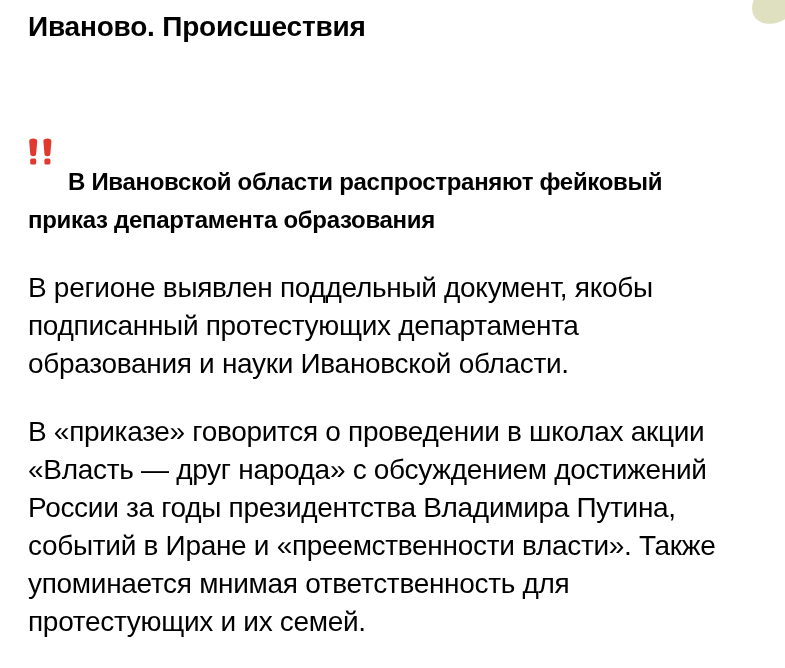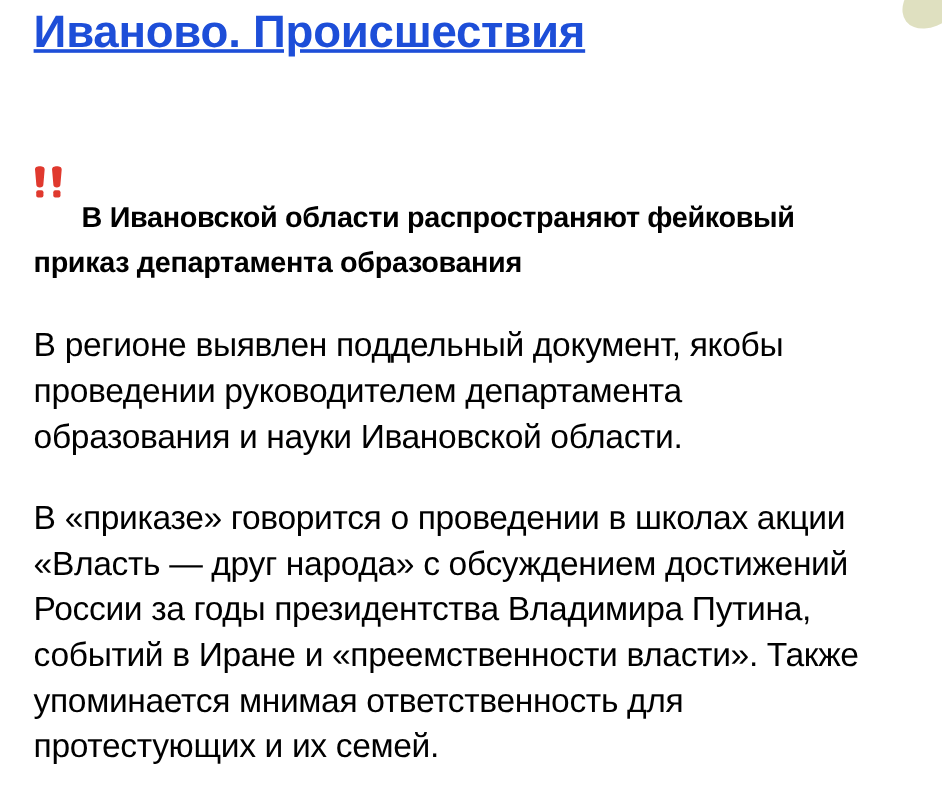--- a/index.html
+++ b/index.html
@@ -13,29 +13,28 @@
     overflow: hidden;
     position: relative;
     font-family: "Liberation Sans", sans-serif;
     color: #000000;
   }
   .post {
     padding: 8px 24px 0 28px;
     position: relative;
   }
   .channel-title {
-    font-size: 38px;
+    font-size: 28px;
     line-height: 38px;
     font-weight: 700;
-    color: #1d4ed8;
+    color: #000000;
     letter-spacing: -0.2px;
     margin: 0 0 16px 0;
     display: inline-block;
     cursor: pointer;
-    text-decoration: underline;
   }
   .headline {
     font-size: 24px;
     line-height: 38px;
     font-weight: 700;
     letter-spacing: -0.3px;
     margin: 0 0 30px 0;
     white-space: pre-line;
     color: #000000;
   }
@@ -85,21 +84,21 @@
         <path d="M5.2 0.5 C7.6 0.5 9.4 1.4 9.2 3.4 L8.1 16.2 C8.0 17.5 6.9 18.2 5.2 18.2 C3.5 18.2 2.4 17.5 2.3 16.2 L1.2 3.4 C1.0 1.4 2.8 0.5 5.2 0.5 Z" fill="#e0392e"></path>
         <rect x="2.2" y="20.6" width="6" height="5.9" rx="1.6" fill="#e0392e"></rect>
         <path d="M19.4 0.5 C21.8 0.5 23.6 1.4 23.4 3.4 L22.3 16.2 C22.2 17.5 21.1 18.2 19.4 18.2 C17.7 18.2 16.6 17.5 16.5 16.2 L15.4 3.4 C15.2 1.4 17.0 0.5 19.4 0.5 Z" fill="#e0392e"></path>
         <rect x="16.4" y="20.6" width="6" height="5.9" rx="1.6" fill="#e0392e"></rect>
       </svg>
     </span><span class="msg-text">В Ивановской области распространяют фейковый
 приказ департамента образования</span>
   </div>
 
   <div class="para">В регионе выявлен поддельный документ, якобы
-проведении руководителем департамента
+подписанный протестующих департамента
 образования и науки Ивановской области.</div>
 
   <div class="para">В «приказе» говорится о проведении в школах акции
 «Власть — друг народа» с обсуждением достижений
 России за годы президентства Владимира Путина,
 событий в Иране и «преемственности власти». Также
 упоминается мнимая ответственность для
 протестующих и их семей.</div>
 
   

